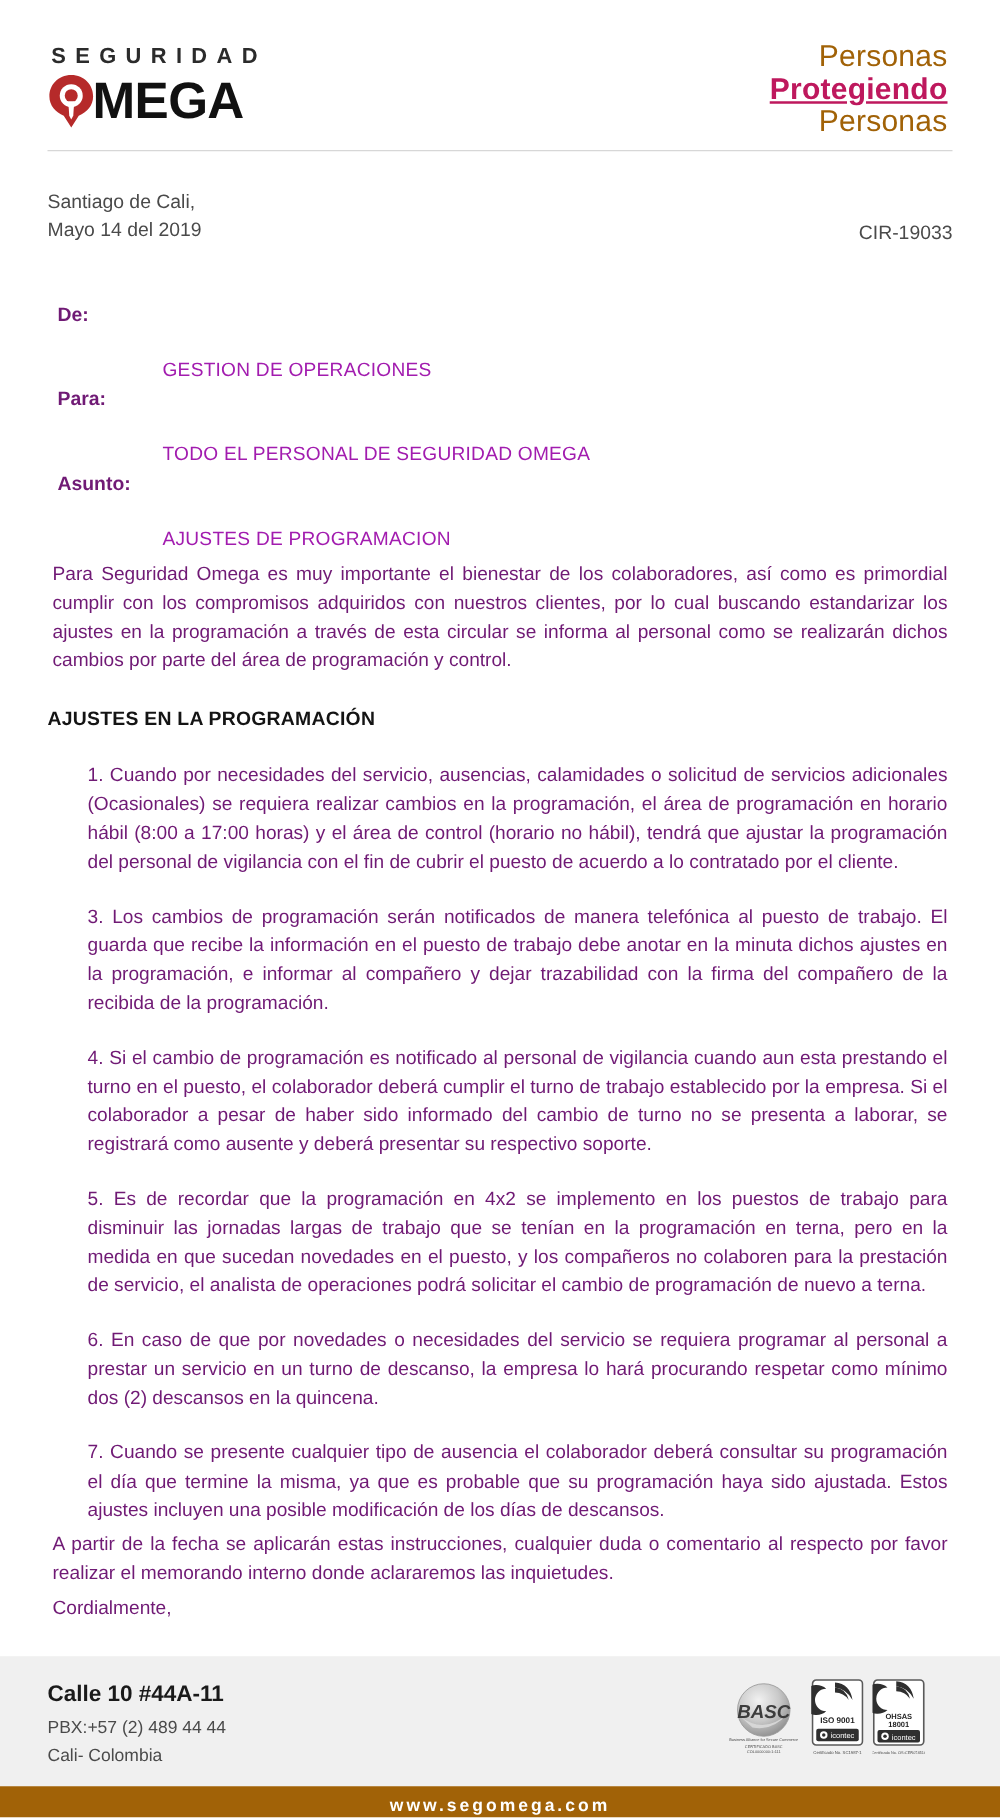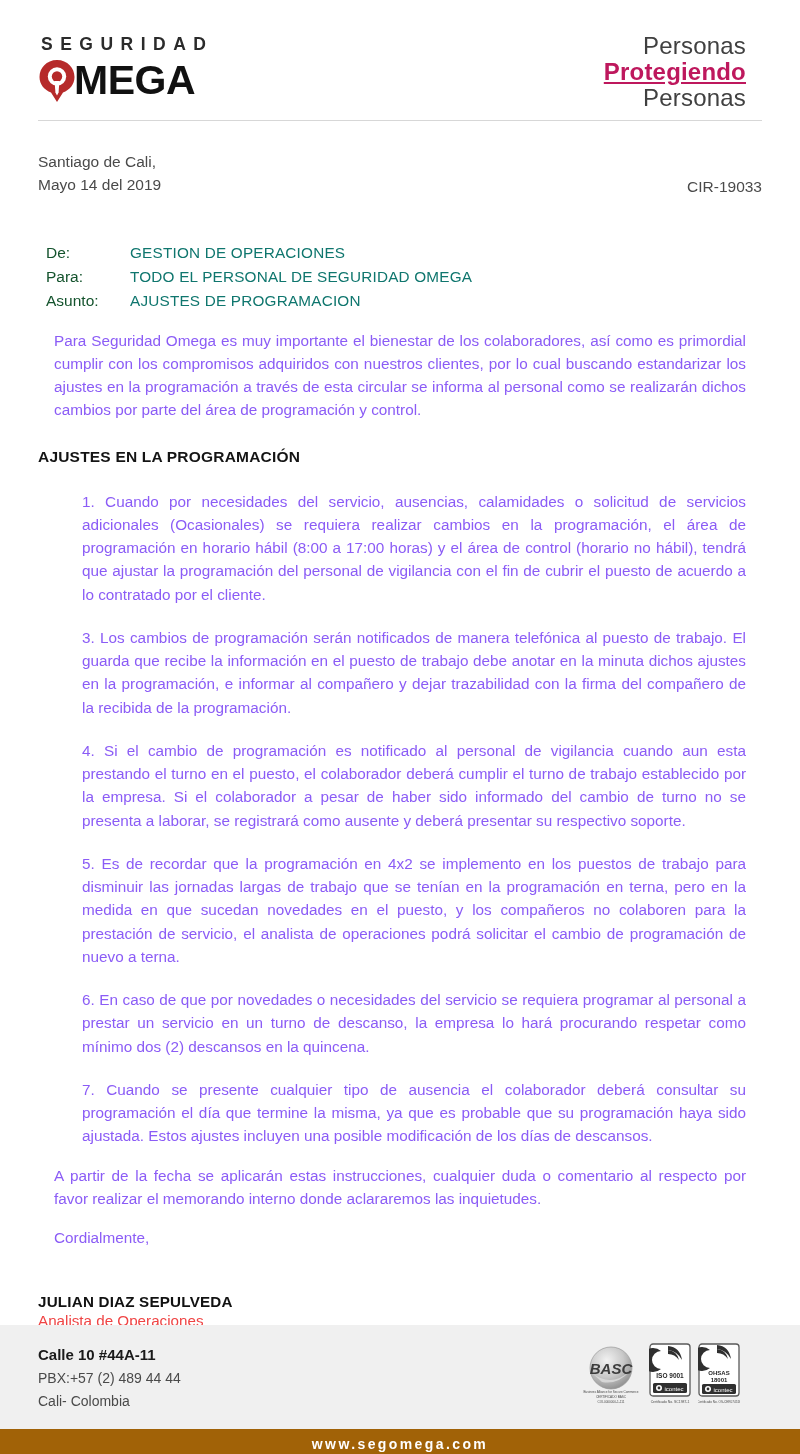--- a/index.html
+++ b/index.html
@@ -18,21 +18,21 @@
     height: 1454px;
     margin: 0 auto;
     background: #ffffff;
     overflow: hidden;
     box-sizing: border-box;
   }
 
   
   .header {
     position: absolute;
-    top: 0; left: 0; right: 16px;
+    top: 0; left: 0; right: 4px;
     height: 120px;
     padding: 0 38px;
     box-sizing: border-box;
     display: flex;
     align-items: flex-start;
     justify-content: space-between;
   }
   .brand {
     margin-top: 36px;
   }
@@ -65,21 +65,21 @@
     line-height: 1;
     font-family: "Liberation Sans", sans-serif;
   }
   .tagline {
     margin-top: 33px;
     text-align: right;
     line-height: 1.08;
   }
   .tagline .t-light {
     font-size: 24px;
-    color: #404040;
+    color: #a16207;
     font-weight: 400;
     letter-spacing: 0.2px;
   }
   .tagline .t-bold {
     font-size: 24px;
     color: #be185d;
     font-weight: 700;
     letter-spacing: 0.2px;
     text-decoration: underline;
   }
@@ -115,35 +115,36 @@
   .meta {
     margin-top: 44px;
     margin-left: 8px;
     font-size: 15px;
     line-height: 1.55;
   }
   .meta-row { display: flex; }
   .meta-label {
     width: 84px;
     flex: 0 0 84px;
-    font-weight: 400;
-    color: #14532d;
+    font-weight: 700;
+    color: #701a75;
     font-size: 15.5px;
   }
   .meta-value {
-    color: #0f766e;
+    color: #a21caf;
     letter-spacing: 0.2px;
     font-size: 15.3px;
+    margin-top: 44px;
   }
 
   p.body-text {
-    margin: 16px;
+    margin: 4px;
     font-size: 15.3px;
     line-height: 1.52;
-    color: #8b5cf6;
+    color: #701a75;
     text-align: justify;
   }
   .intro { margin-top: 22px; }
 
   h2.section-title {
     margin: 26px 0 0 0;
     font-size: 15.5px;
     font-weight: 700;
     color: #141414;
     letter-spacing: 0.2px;
@@ -188,21 +189,21 @@
   }
   .addr {
     font-size: 14px;
     line-height: 1.62;
     color: #4a4a4a;
     margin-top: 2px;
   }
   .addr .street {
     font-weight: 700;
     color: #1a1a1a;
-    font-size: 15px;
+    font-size: 18px;
   }
   .certs {
     display: flex;
     align-items: center;
     gap: 7px;
     margin-right: 22px;
   }
   .cert { display:block; }
 
   .footer-bar {

